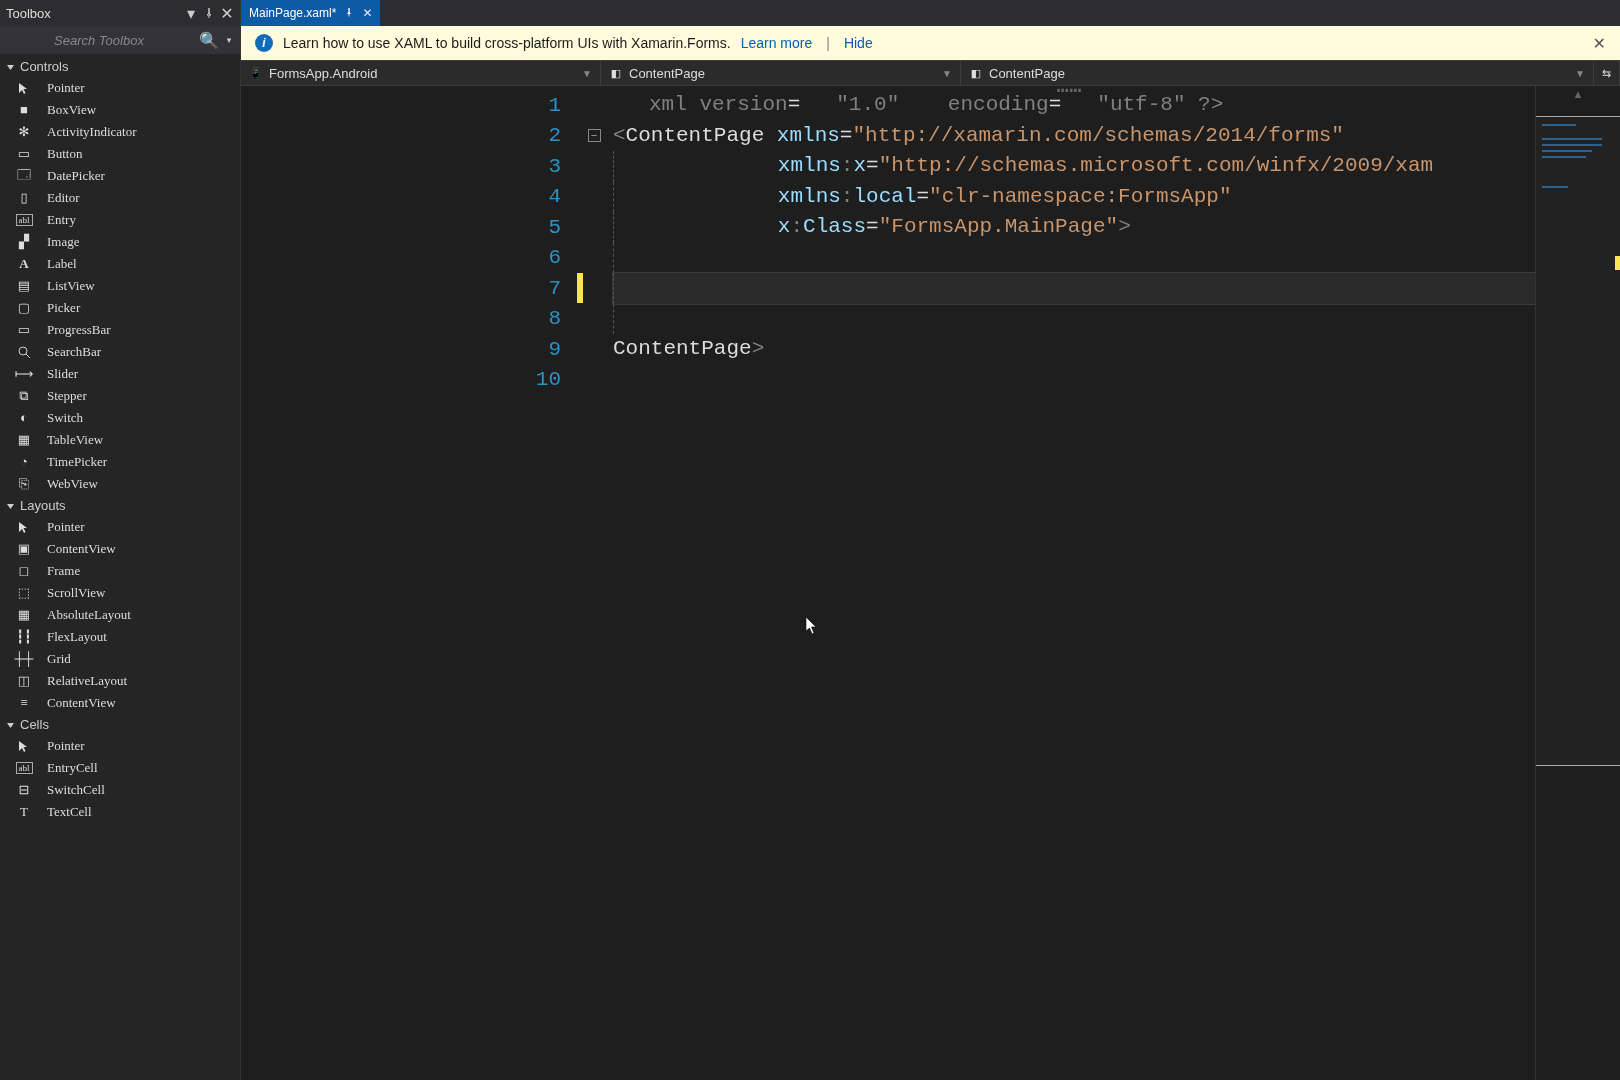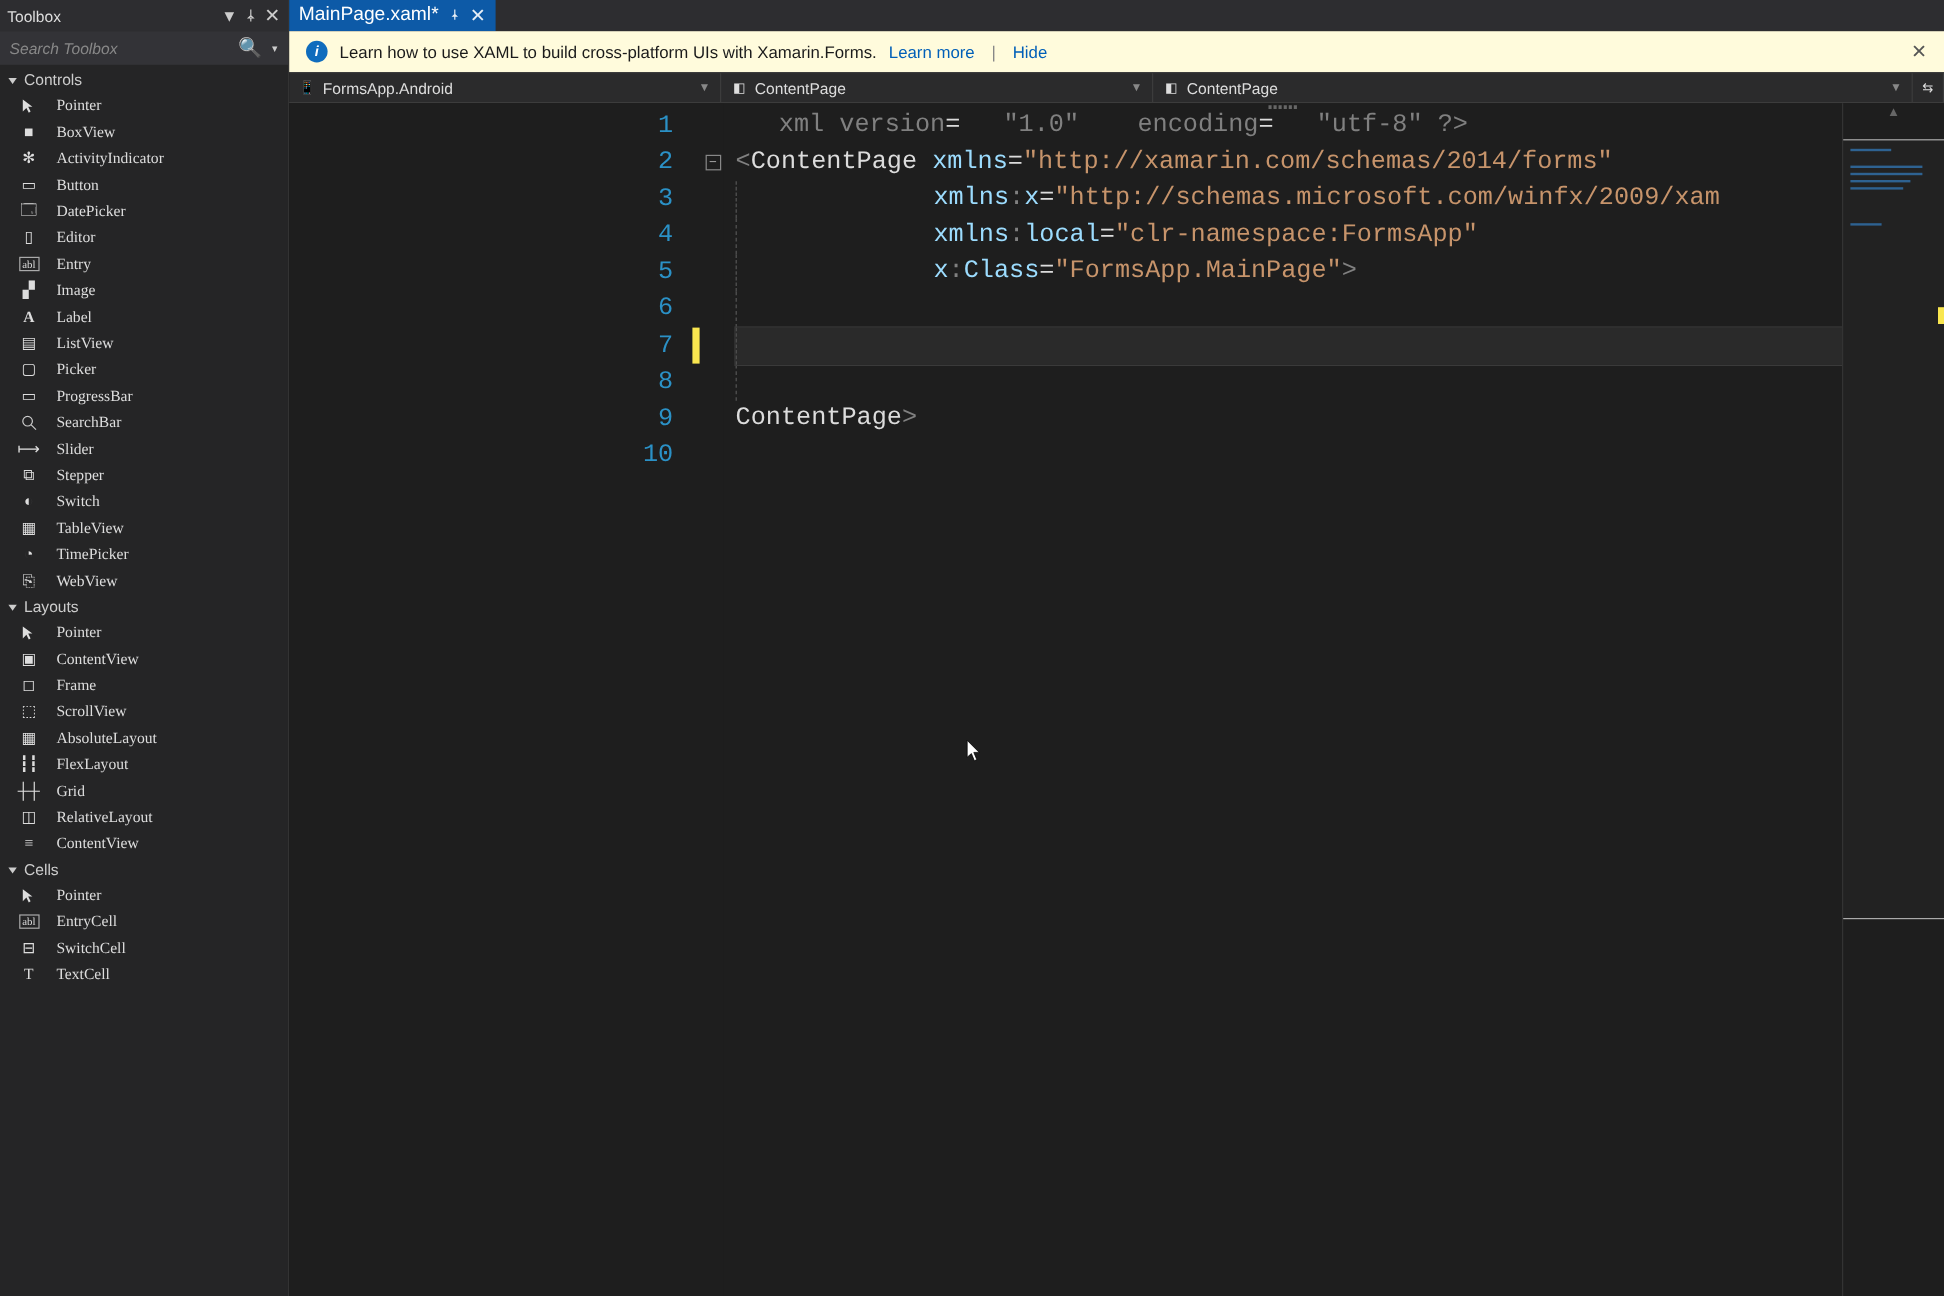--- a/index.html
+++ b/index.html
@@ -4,33 +4,33 @@
 <style>
   * { margin:0; padding:0; box-sizing:border-box; }
   html,body { width:1620px; height:1080px; background:#1a1a1c; font-family:'Segoe UI',Tahoma,sans-serif; color:#ccc; overflow:hidden; }
   .root { display:flex; width:100%; height:100%; }
   
   .toolbox { width:241px; background:#252526; border-right:1px solid #333; display:flex; flex-direction:column; }
   .toolbox-header { height:26px; display:flex; align-items:center; padding:13px 6px; background:#2d2d30; }
   .toolbox-header .title { flex:1; font-size:13px; color:#ddd; }
   .hdr-icon { width:14px; height:14px; margin-left:4px; color:#ccc; cursor:pointer; display:inline-flex; align-items:center; justify-content:center; }
   .search-row { display:flex; align-items:center; background:#333337; height:28px; }
-  .search-input { flex:1; background:transparent; border:none; outline:none; color:#86efac; font-size:13px; padding:0 8px; }
+  .search-input { flex:1; background:transparent; border:none; outline:none; color:#86efac; font-size:13px; padding:0 8px;text-align:center; }
   .search-input::placeholder { color:#888; font-style:italic; }
   .tree { flex:1; overflow:auto; font-size:13px; padding-top:2px; }
   .cat { display:flex; align-items:center; padding:3px 4px; cursor:pointer; }
   .cat .caret { width:12px; height:12px; margin-right:4px; display:inline-flex; align-items:center; justify-content:center; }
   .item-row { display:flex; align-items:center; padding:3px 4px 3px 14px; cursor:pointer;font-family:Liberation Serif, serif; }
   .item-icon { width:20px; height:16px; margin-right:13px; text-align:center; font-size:13px; color:#ddd; display:inline-flex; align-items:center; justify-content:center;}
   .item-label { color:#ddd; }
 
   
   .main { flex:1; display:flex; flex-direction:column; background:#1c1c1c; position:relative; }
   .doc-tabs { height:26px; background:#2d2d30; display:flex; align-items:stretch; }
-  .doc-tab { display:flex; align-items:center; padding:0 8px; background:#0d5aa7; color:#fff; font-size:16px; gap:8px; }
+  .doc-tab { display:flex; align-items:center; padding:0 8px; background:#0d5aa7; color:#fff; font-size:12px; gap:8px; }
   .doc-tab .pin, .doc-tab .close { cursor:pointer; opacity:0.9; }
   .infobar { background:#fffbdc; color:#1b1b1b; display:flex; align-items:center; padding:0 14px; height:34px; font-size:14px; gap:10px;}
   .info-icon { width:18px; height:18px; border-radius:50%; background:#0f6cbd; color:#fff; display:flex; align-items:center; justify-content:center; font-size:12px; font-weight:bold; font-style:italic;}
   .infobar a { color:#005fb8; text-decoration:none; cursor:pointer; }
   .infobar .divider { color:#888; margin:0 4px; }
   .infobar .close-banner { margin-left:auto; color:#555; cursor:pointer; font-size:16px; }
   .context-bar { height:26px; background:#2b2b2c; display:flex; align-items:stretch; border-top:1px solid #3c3c3c; border-bottom:1px solid #3c3c3c; }
   .ctx-cell { display:flex; align-items:center; gap:6px; padding:0 8px; font-size:13px; color:#ddd; border-right:1px solid #3c3c3c; }
   .ctx-cell.wide { flex:1; }
   .ctx-dd { margin-left:auto; color:#888; font-size:10px; cursor:pointer; }

